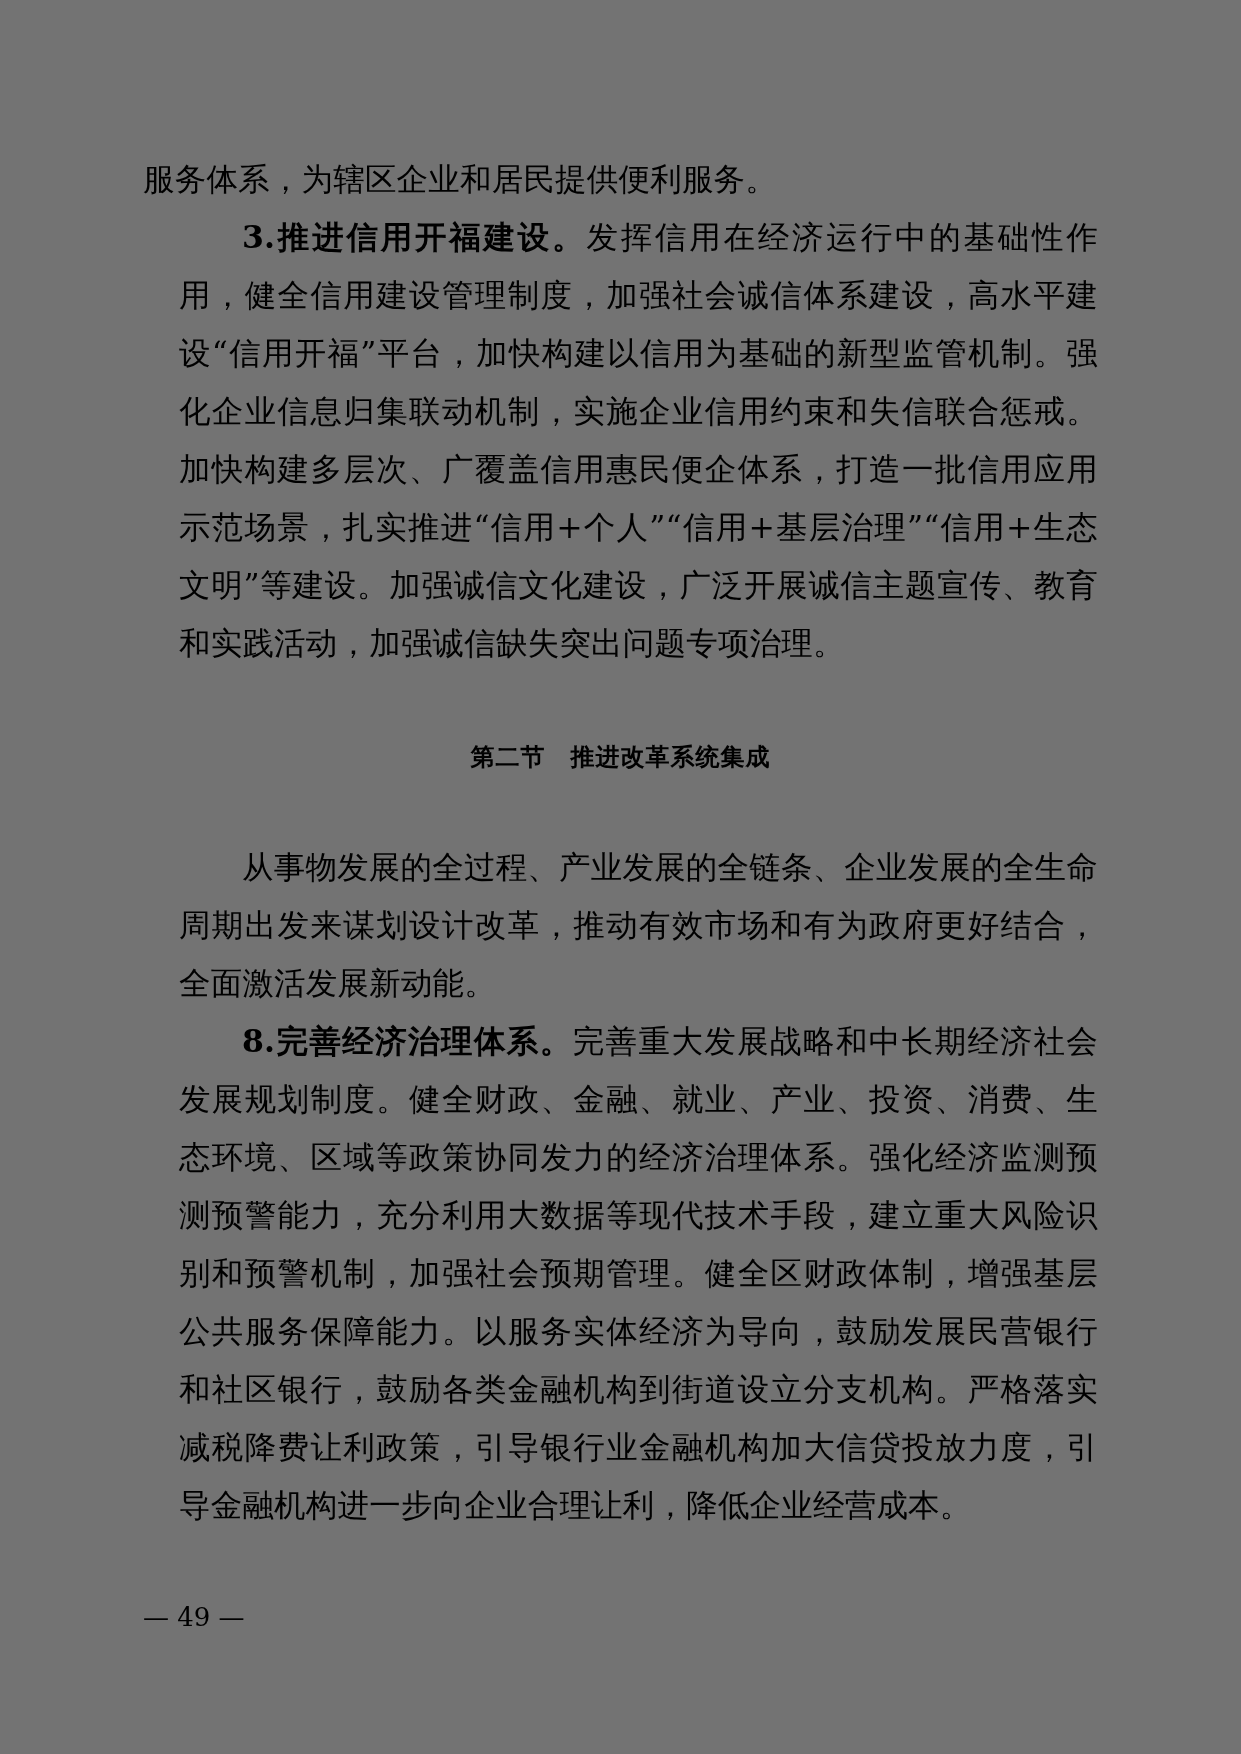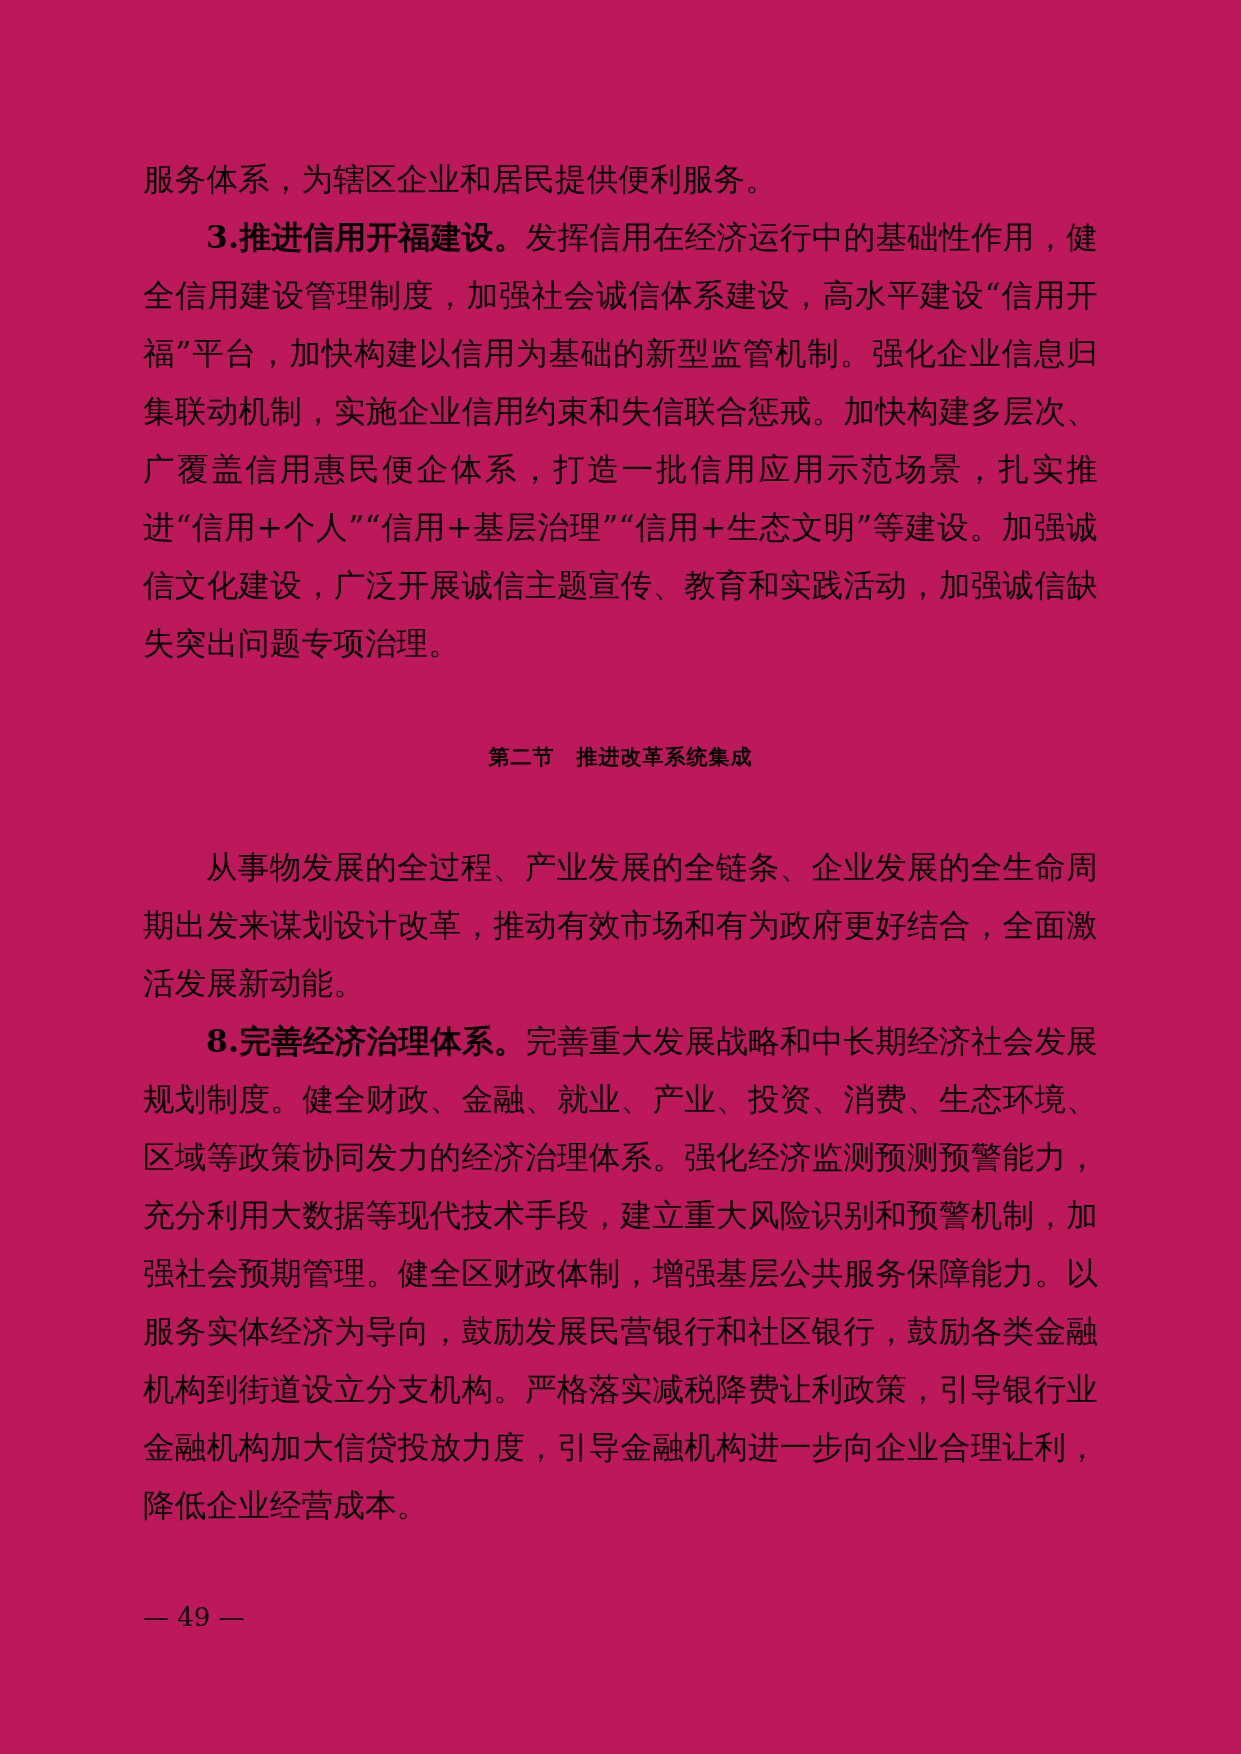--- a/index.html
+++ b/index.html
@@ -4,21 +4,21 @@
 <style>
   html, body {
     margin: 0;
     padding: 0;
     background: #ffffff;
   }
   .page {
     position: relative;
     width: 1241px;
     height: 1754px;
-    background: #be185d;
+    background: #737373;
     margin: 0 auto;
     box-sizing: border-box;
     font-family: "DejaVu Serif", "Liberation Serif", serif;
     color: #000000;
     overflow: hidden;
   }
   .content {
     position: absolute;
     left: 143px;
     top: 150px;
@@ -27,28 +27,29 @@
   p {
     margin: 0;
     font-size: 31.5px;
     line-height: 58px;
     text-align: justify;
     text-justify: inter-ideograph;
     letter-spacing: 0.2px;
   }
   p.indent {
     text-indent: 63px;
+    margin-left: 36px;
   }
   .lead {
     font-weight: bold;
   }
   .section-title {
     margin: 0;
     text-align: center;
-    font-size: 21px;
+    font-size: 24px;
     font-weight: bold;
     line-height: 58px;
     letter-spacing: 1px;
   }
   .gap-large {
     height: 56px;
   }
   .gap-medium {
     height: 52px;
   }

